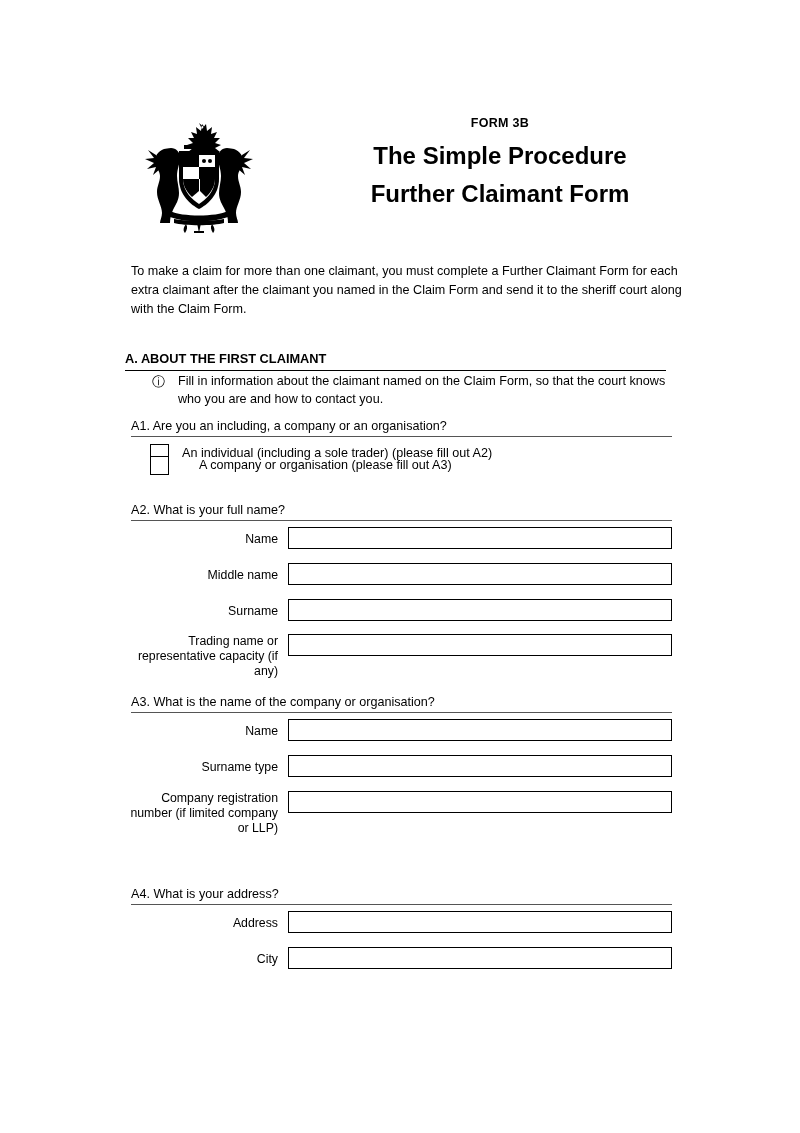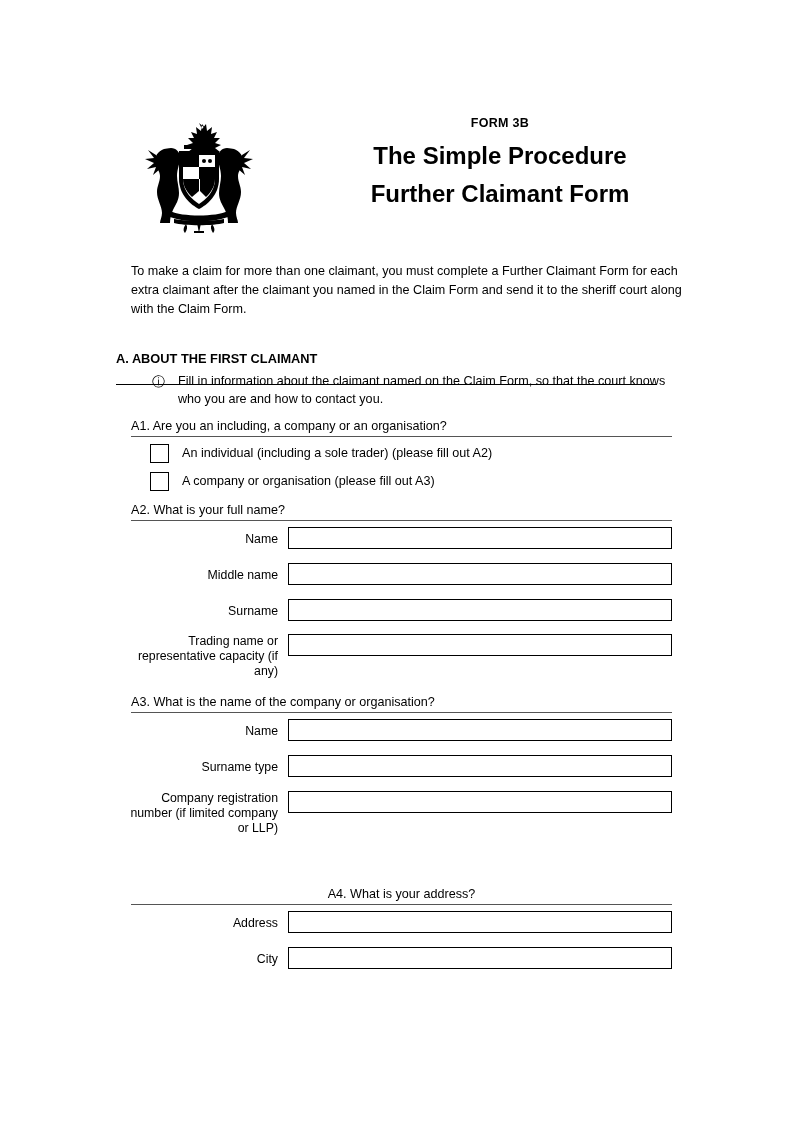--- a/index.html
+++ b/index.html
@@ -72,25 +72,25 @@
     top: 262px;
     width: 570px;
     font-size: 12.6px;
     line-height: 19px;
     text-align: left;
   }
 
   
   .section-head {
     position: absolute;
-    left: 116px;
+    left: 125px;
     width: 541px;
     font-size: 12.8px;
     font-weight: bold;
-    padding-bottom: 18px;
+    padding-bottom: 4px;
     border-bottom: 1.4px solid #000;
   }
   #sec-a { top: 351px; }
 
   
   .note {
     position: absolute;
     left: 150px;
     top: 373px;
     width: 520px;
@@ -114,34 +114,34 @@
     left: 131px;
     width: 541px;
     font-size: 12.6px;
     padding-bottom: 3px;
     border-bottom: 1px solid #555;
   }
 
   #q-a1 { top: 419px; }
   #q-a2 { top: 503px; }
   #q-a3 { top: 695px; }
-  #q-a4 { top: 887px; text-align: center; }
+  #q-a4 { top: 887px; }
 
   
   .checkrow {
     position: absolute;
     left: 150px;
     width: 520px;
     height: 22px;
     display: flex;
     align-items: center;
     font-size: 12.6px;
   }
   #chk1 { top: 442px; }
-  #chk2 { top: 470px; }
+  #chk2 { top: 454px; gap: 17px; }
   .checkbox {
     width: 17px;
     height: 17px;
     border: 1.3px solid #000;
     background: #fff;
     margin-right: 13px;
     flex: 0 0 17px;
   }
 
   

